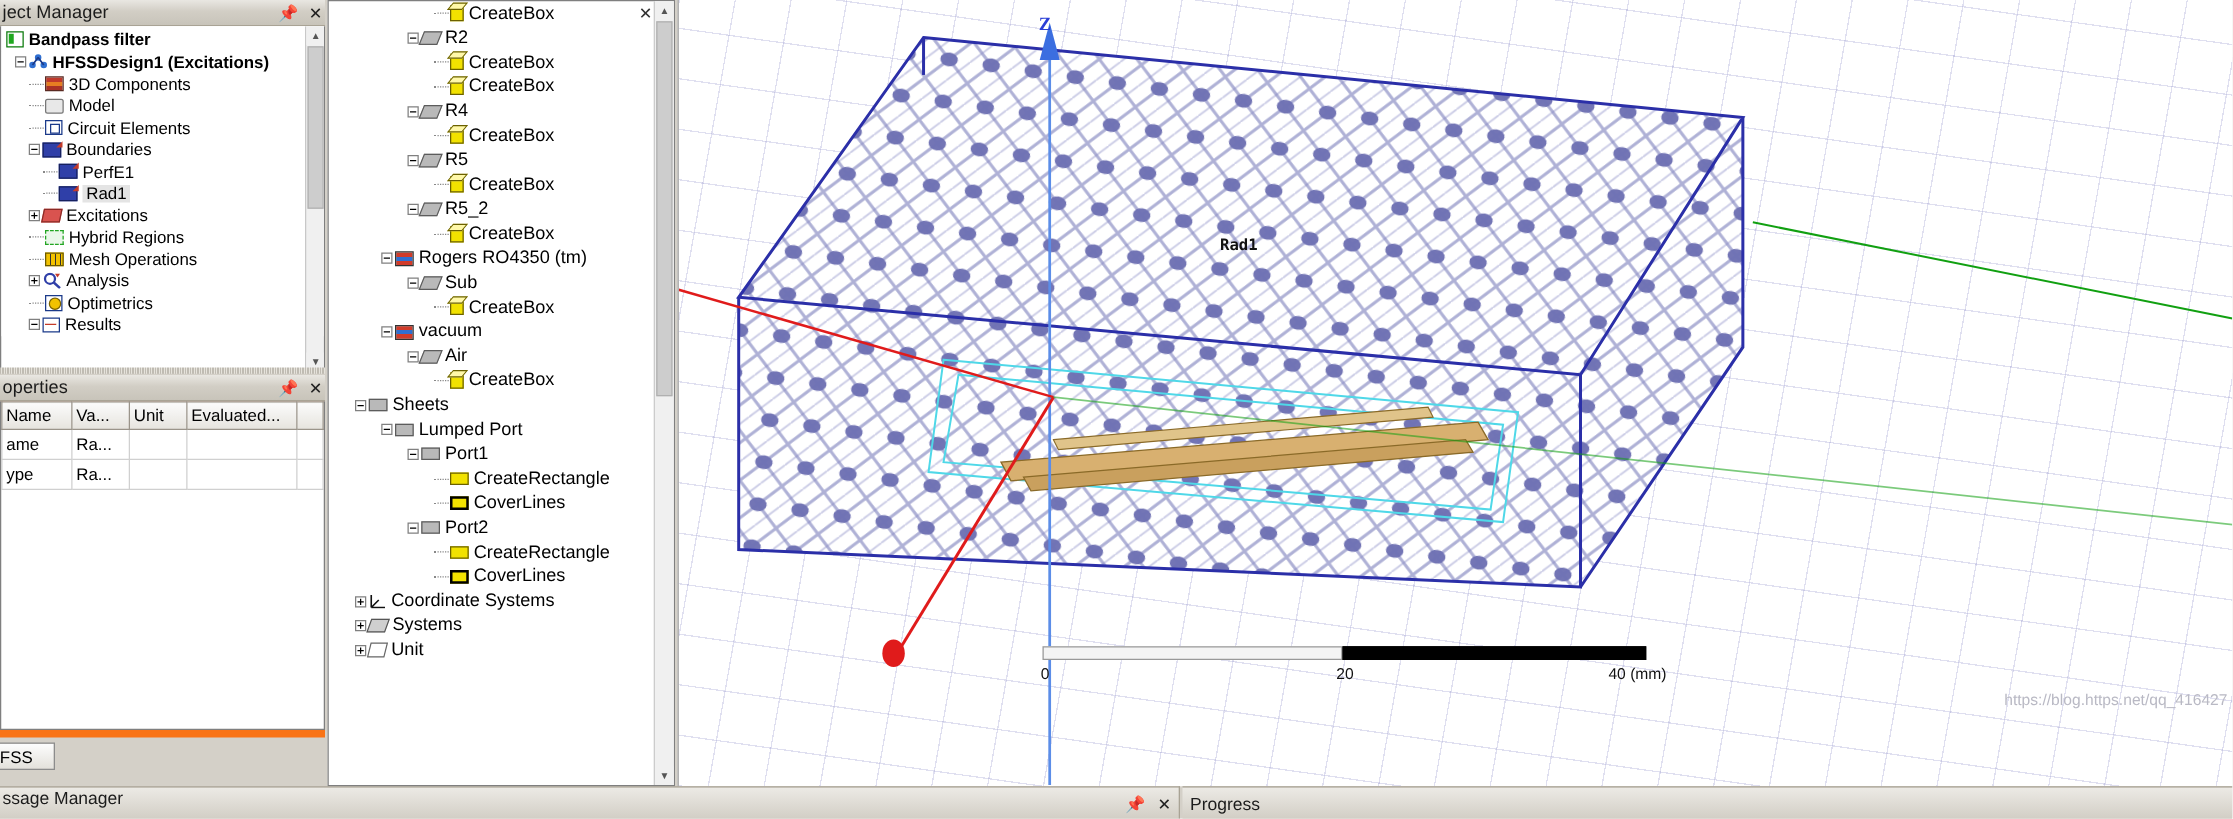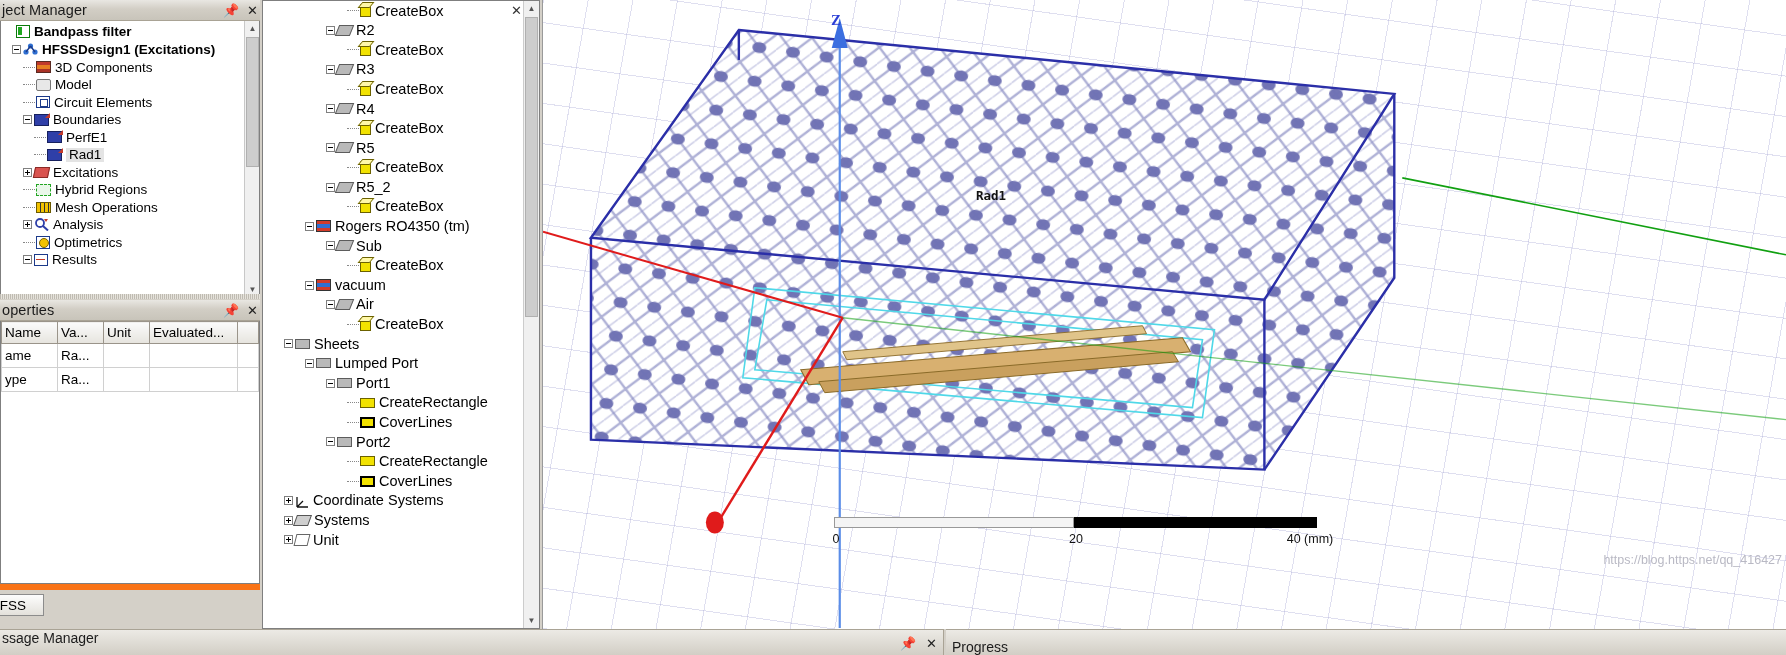--- a/index.html
+++ b/index.html
@@ -55,21 +55,21 @@
     position: absolute; left: 0; top: 21px;
     width: 260px; height: 277px;
     background: #ffffff;
     border: 1px solid #7f7f7f;
     border-top: none;
     overflow: hidden;
   }
   #pm-filter {
     height: 20px;
     display: flex; align-items: center;
-    padding-left: 15px;
+    padding-left: 4px;
     background: #ffffff;
   }
   #pm-tree {
     position: relative;
     background: #ffffff;
   }
 
   .trow {
     position: relative;
     height: 17.5px;
@@ -305,21 +305,21 @@
   #msg-bar .txt { font-size: 14px; color: #1b1b1b; padding-left: 2px; }
   #msg-bar-btns {
     position: absolute; right: 6px; top: 0; height: 26px;
     display: flex; align-items: center; gap: 10px;
   }
   #prog-bar {
     position: absolute; left: 946px; top: 0;
     width: 840px; height: 26px;
     background: linear-gradient(to bottom,#eceae5,#d2cec5);
     border-top: 1px solid #a9a395;
-    display: flex; align-items: flex-end;
+    display: flex; align-items: center;
   }
   #prog-bar .txt { font-size: 14px; color: #1b1b1b; padding-left: 6px; }
 
   .hsplit {
     position: absolute; left: 0; width: 100%;
     height: 5px;
     background: repeating-linear-gradient(90deg,#bfbbb2 0 1px,#e6e3dc 1px 2px);
   }
 </style>
 </head>
@@ -502,26 +502,20 @@
             <span class="ic ic-solidgrp"></span>
             <span class="lbl">R2</span>
           </div>
           <div class="trow">
             <span class="spacer" style="width: 84px;"></span>
             <span class="dotline"></span>
             <span class="ic ic-box"></span>
             <span class="lbl">CreateBox</span>
           </div>
           <div class="trow">
-            <span class="spacer" style="width: 63px;"></span>
-            <span class="exp"></span>
-            <span class="ic ic-solidgrp"></span>
-            <span class="lbl">R3</span>
-          </div>
-          <div class="trow">
             <span class="spacer" style="width: 84px;"></span>
             <span class="dotline"></span>
             <span class="ic ic-box"></span>
             <span class="lbl">CreateBox</span>
           </div>
           <div class="trow">
             <span class="spacer" style="width: 63px;"></span>
             <span class="exp"></span>
             <span class="ic ic-solidgrp"></span>
             <span class="lbl">R4</span>

